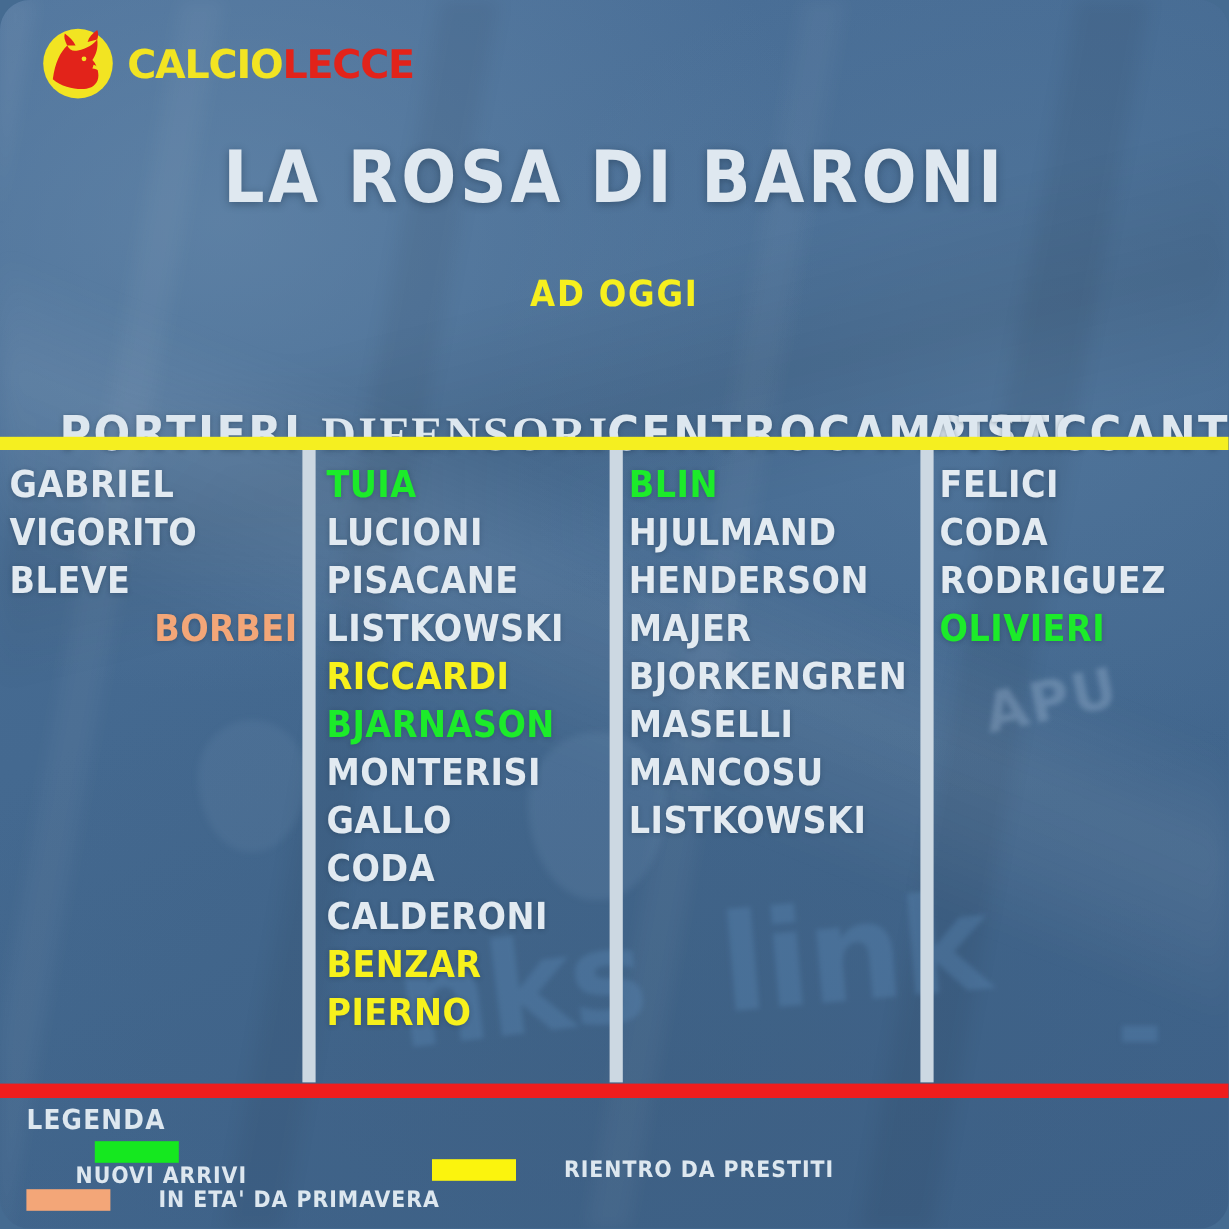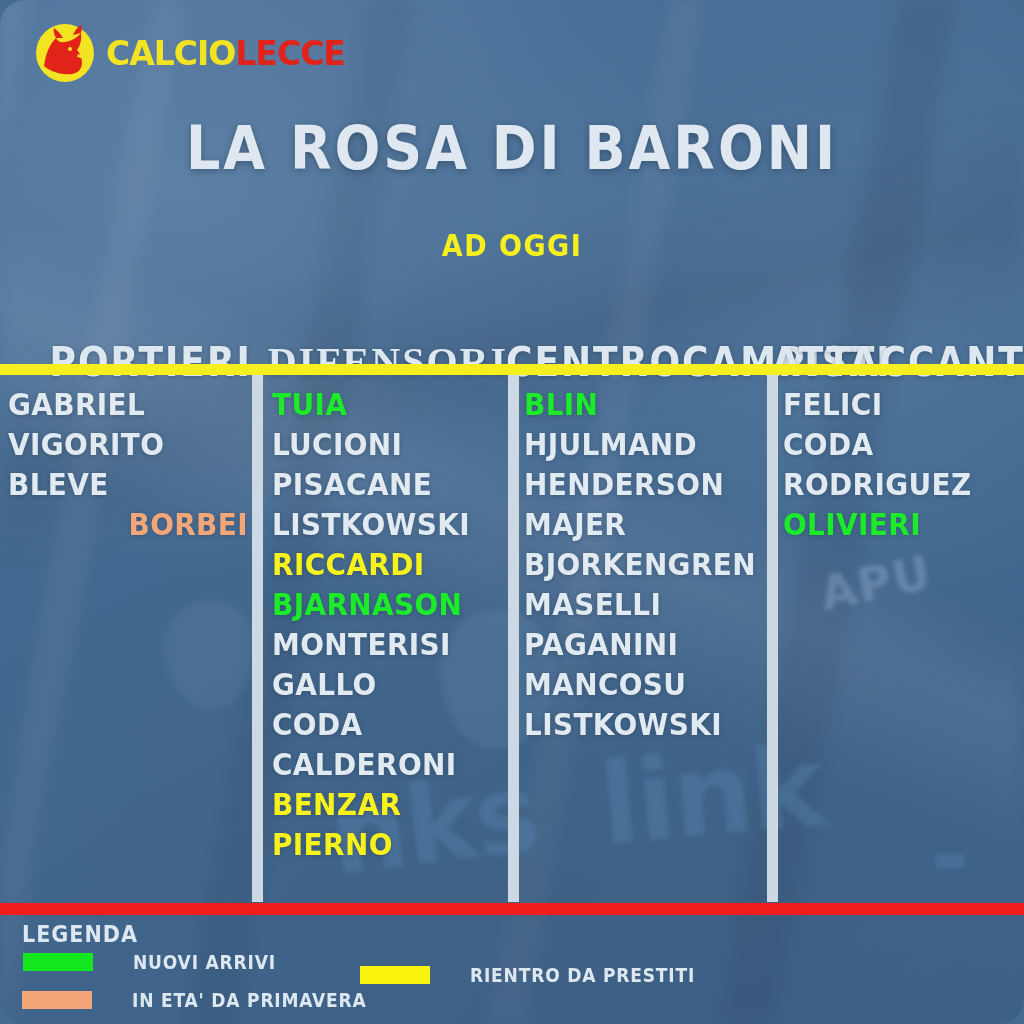--- a/index.html
+++ b/index.html
@@ -125,21 +125,21 @@
   .legend-title{
     position:absolute;left:22px;top:921px;
     color:#dde7ef;font-size:23px;font-weight:800;letter-spacing:1px;
   }
   .lg-item{position:absolute;display:flex;align-items:center;}
   .lg-sw{width:70px;height:18px;flex:0 0 auto;}
   .lg-lb{
     margin-left:40px;color:#dde7ef;
     font-size:19px;font-weight:800;letter-spacing:.8px;white-space:nowrap;
   }
-  .lg1{left:23px;top:951px;}
+  .lg1{left:23px;top:951px;flex-direction:column;}
   .lg2{left:22px;top:989px;}
   .lg3{left:360px;top:964px;}
   .sw-green{background:#15e81f;}
   .sw-peach{background:#f3a678;}
   .sw-yellow{background:#fbf40d;}
 </style>
 </head>
 <body>
 
 <div id="page">
@@ -207,21 +207,20 @@
       <div class="player p-yellow">BENZAR</div>
       <div class="player p-yellow">PIERNO</div>
     </div>
   <div class="col c3">
       <div class="player p-green">BLIN</div>
       <div class="player p-white">HJULMAND</div>
       <div class="player p-white">HENDERSON</div>
       <div class="player p-white">MAJER</div>
       <div class="player p-white">BJORKENGREN</div>
       <div class="player p-white">MASELLI</div>
-      <div class="player p-white">PAGANINI</div>
       <div class="player p-white">MANCOSU</div>
       <div class="player p-white">LISTKOWSKI</div>
     </div>
   <div class="col c4">
       <div class="player p-white">FELICI</div>
       <div class="player p-white">CODA</div>
       <div class="player p-white">RODRIGUEZ</div>
       <div class="player p-green">OLIVIERI</div>
     </div>
 

